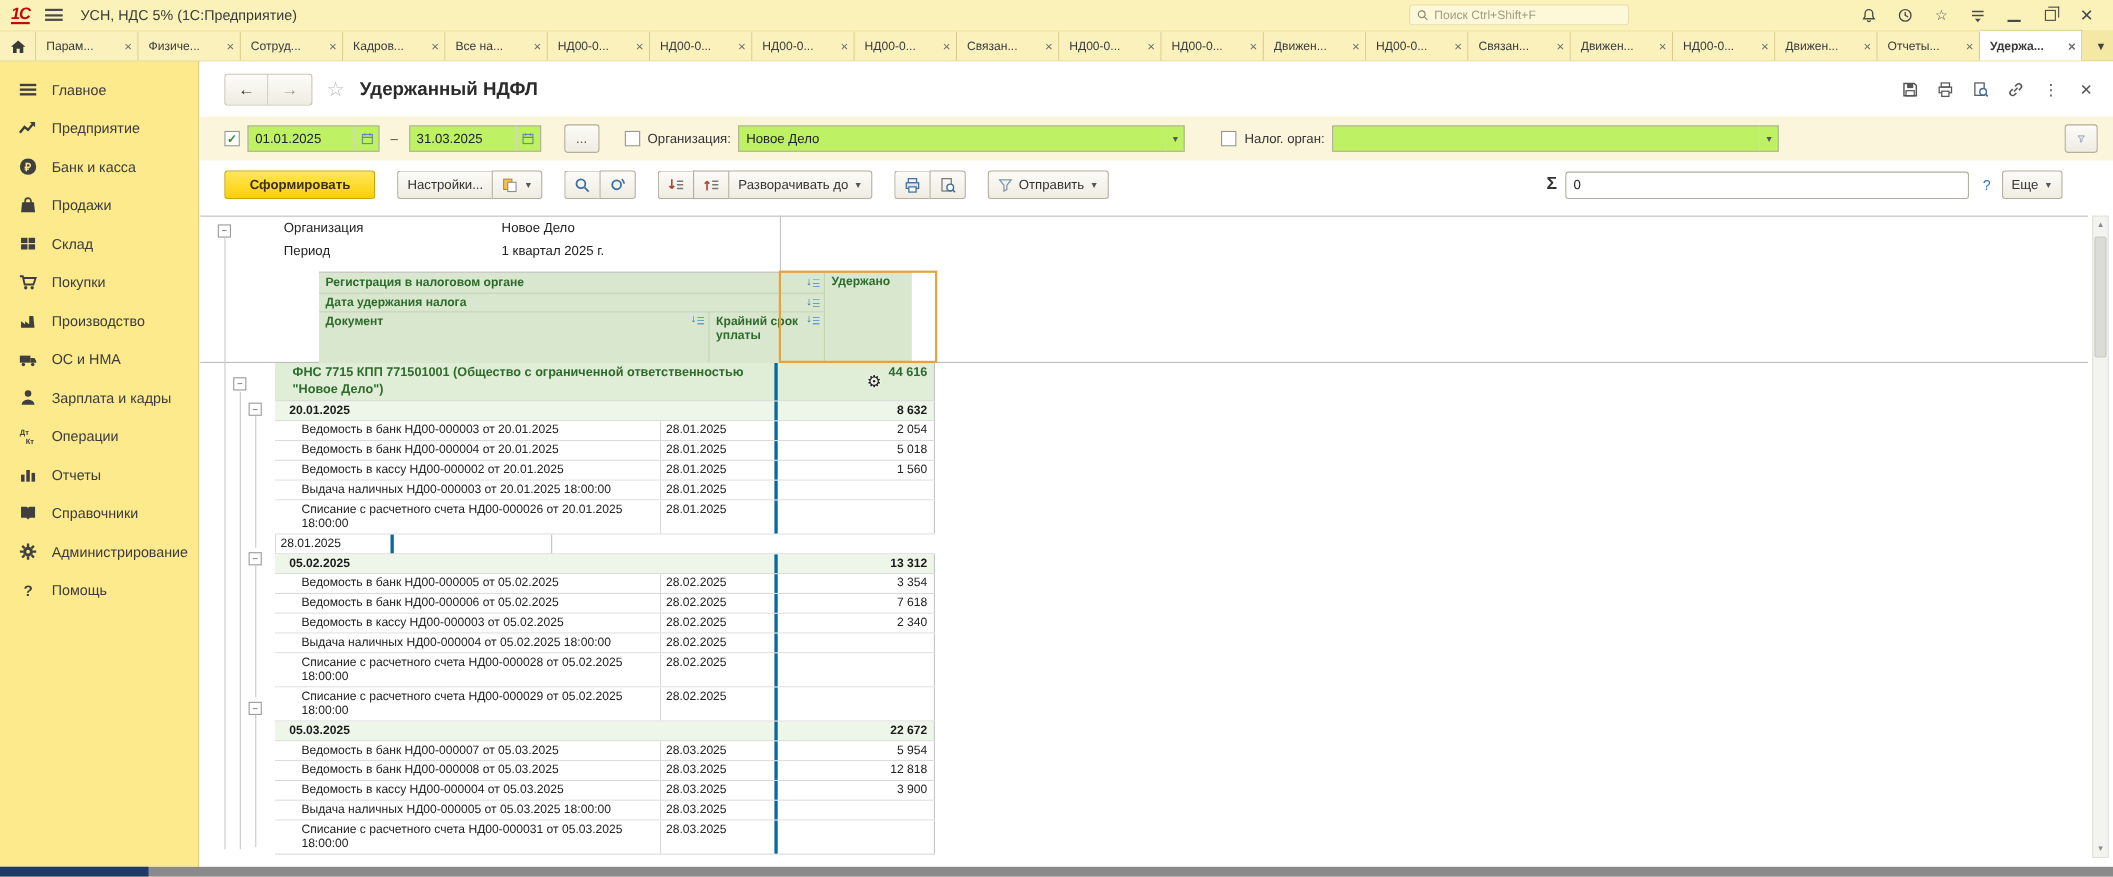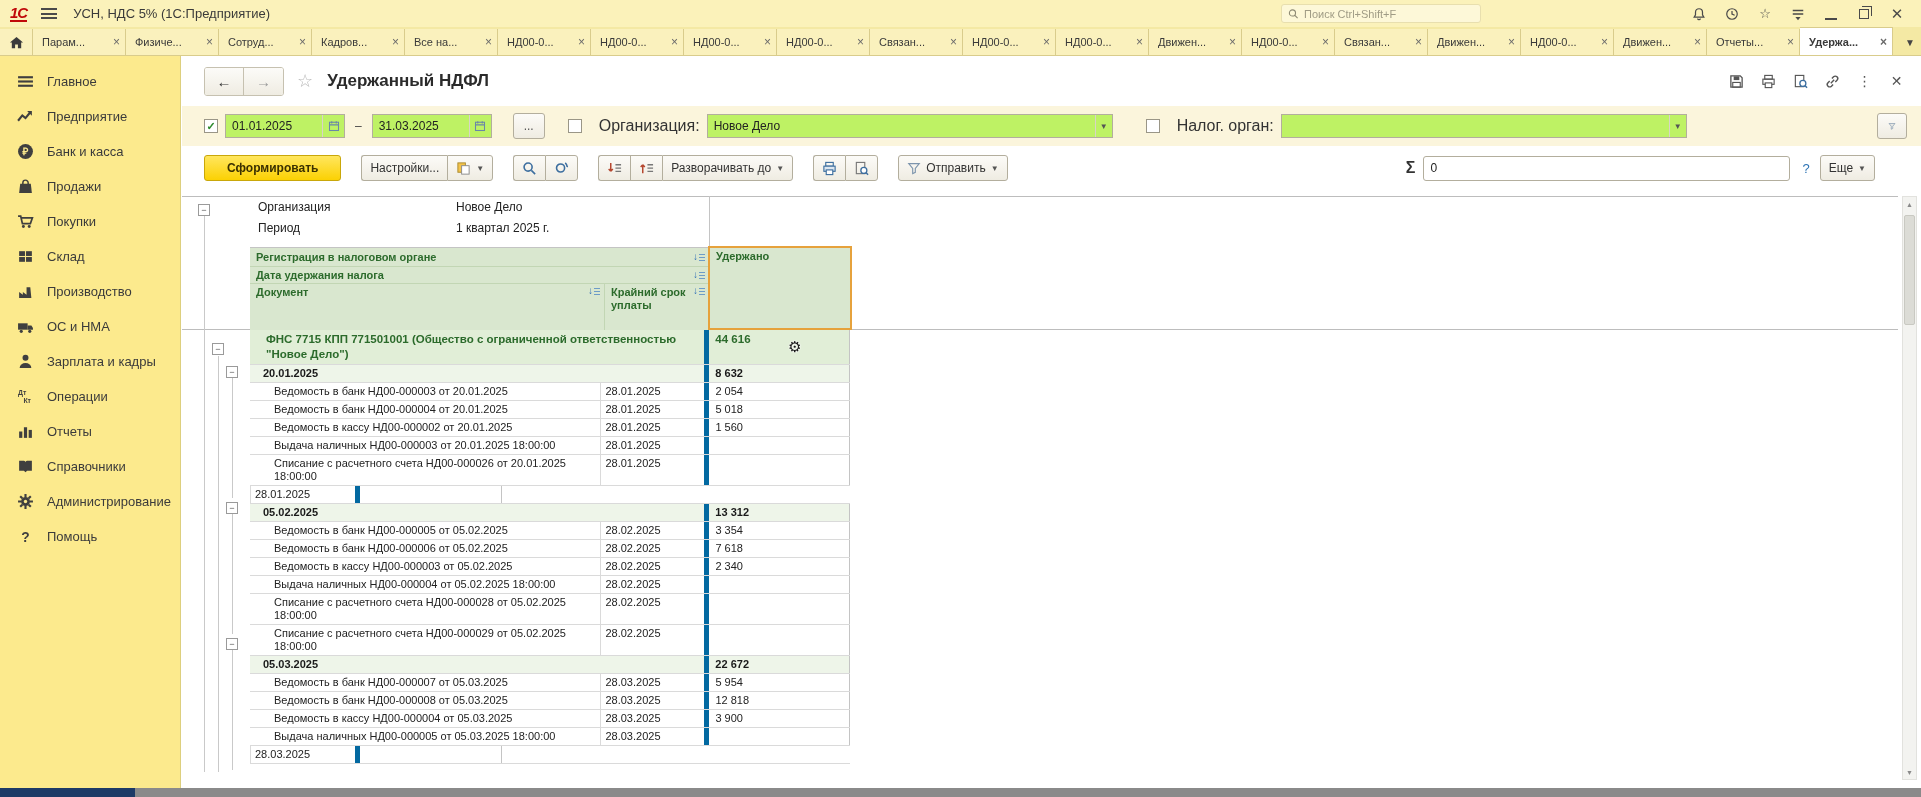--- a/index.html
+++ b/index.html
@@ -52,21 +52,21 @@
   
   .filter-row { position:absolute; top:50px; left:0; right:0; height:40px; background:#fbf5dc; display:flex; align-items:center; padding-left:22px; gap:7px; }
   .cbx { width:14px; height:14px; background:#fff; border:1px solid #9a9687; display:flex; align-items:center; justify-content:center; font-size:11px; color:#2e8b2e; font-weight:bold; }
   .inputbox { height:24px; background:#bef264; border:1px solid #b3ae9d; display:flex; align-items:center; font-size:12px; color:#222; }
   .date-input { width:120px; padding-left:6px; }
   .date-input .val { flex:1; }
   .cal-btn { width:22px; height:22px; border-left:1px solid #d8d4c6; display:flex; align-items:center; justify-content:center; }
   .dash { color:#444; font-size:12px; margin:0 3px; }
   .btn { height:26px; border:1px solid #b3ae9d; border-radius:3px; background:linear-gradient(#fcfbf8,#efece2); display:flex; align-items:center; justify-content:center; font-size:12px; color:#333; padding:0 10px; }
   .btn-dots { width:32px; margin-left:14px; color:#555; }
-  .flabel { font-size:16px; color:#333; margin-left:10px; }
+  .flabel { font-size:12px; color:#333; }
   .combo { width:406px; padding-left:6px; }
   .combo .val { flex:1; }
   .dd-btn { width:17px; height:22px; border-left:1px solid #d8d4c6; display:flex; align-items:center; justify-content:center; font-size:8px; color:#555; }
   .funnel-btn { width:30px; height:26px; margin-left:auto; margin-right:14px; }
 
   
   .toolbar { position:absolute; top:90px; left:0; right:0; height:44px; background:#fff; display:flex; align-items:center; padding-left:22px; }
   .btn-generate { background:linear-gradient(#ffe65e,#fbd103); border-color:#c9a70a; font-weight:bold; color:#3a3000; padding:0 22px; }
   .tbtn { height:26px; border:1px solid #b3ae9d; border-radius:3px; background:linear-gradient(#fcfbf8,#efece2); display:flex; align-items:center; justify-content:center; font-size:12px; color:#333; padding:0 8px; gap:5px; }
   .grp { display:flex; }
@@ -81,37 +81,37 @@
   
   .sheet { position:absolute; top:134px; left:0; right:0; bottom:0; background:#fff; overflow:hidden; }
   .split-line { position:absolute; left:0; width:1716px; height:1px; background:#bdbdbd; }
   .vline { position:absolute; width:1px; background:#c4c4c4; }
 
   .tablegrid { position:absolute; left:68px; top:6px; width:600px; font-size:11px; }
   .info-row { display:flex; height:21px; align-items:center; font-size:12px; color:#222; }
   .info-label { width:206px; padding-left:8px; }
   .spacer9 { height:9px; }
 
-  .ghead { display:grid; grid-template-columns:354px 105px 141px; grid-template-rows:19px 17px 46px; width:600px; background:#d9e7cf; border-top:1px solid #c4c4c4; position:relative; }
+  .ghead { display:grid; grid-template-columns:354px 105px 141px; grid-template-rows:19px 17px 46px; width:539px; background:#d9e7cf; border-top:1px solid #c4c4c4; position:relative;margin-left:40px; }
   .gcell { color:#2c6b2c; font-weight:bold; display:flex; padding:2px 4px 0 6px; border-bottom:1px solid #c2d6b4; align-items:flex-start; }
   .g-reg { grid-column:1/3; grid-row:1; align-items:center; padding-top:0; }
   .g-date { grid-column:1/3; grid-row:2; align-items:center; padding-top:0; }
   .g-doc { grid-column:1; grid-row:3; border-bottom:none; }
   .g-deadline { grid-column:2; grid-row:3; border-left:1px solid #c2d6b4; border-bottom:none; line-height:13px; }
   .g-withheld { grid-column:3; grid-row:1/4; border-left:1px solid #c2d6b4; border-bottom:none; }
   .sort { display:flex; align-items:center; margin-left:auto; gap:1px; }
   .sort-arrow { color:#2f6fb5; font-size:10px; font-weight:bold; line-height:10px; }
   .sort-bars { width:6px; height:7px; background:repeating-linear-gradient(#6d9cc8 0 1px, transparent 1px 3px); }
   .sel-overlay { position:absolute; border:2px solid #e6a23c; pointer-events:none; }
 
   .rows { width:600px; }
   .row { display:flex; border-bottom:1px solid #dadada; line-height:13px; }
   .row .c1 { width:354px; padding:2px 4px 2px 24px; }
   .row .c2 { width:105px; padding:2px 4px; border-left:1px solid #dadada; }
-  .row .c3 { width:147px; padding:2px 6px; text-align:left; border-left:5px solid #0369a1; border-right:1px solid #c4c4c4; }
+  .row .c3 { width:147px; padding:2px 6px; text-align:right; border-left:3px solid #0369a1; border-right:1px solid #c4c4c4; }
   .row[data-kind="fns"] { background:#e1eed7; color:#2c6b2c; font-weight:bold; font-size:11.5px; line-height:15px; }
   .row[data-kind="fns"] .c1 { width:459px; padding-left:16px; }
   .row[data-kind="group"] { background:#eef5e9; font-weight:bold; color:#1a1a1a; }
   .row[data-kind="group"] .c1 { width:459px; padding-left:13px; }
   .row[data-kind="doc"] { background:#fff; color:#222; }
 
   
   .gut-box { position:absolute; width:12px; height:12px; background:#fff; border:1px solid #9a9a9a; font-size:9px; line-height:10px; text-align:center; color:#555; }
   .gline { position:absolute; width:1px; background:#c9c9c9; }
 
@@ -325,40 +325,40 @@
             <path d="M3 5.5 h10 l1 8.5 H2 Z" fill="#3f3f3f"></path>
             <path d="M5.5 7 V4.5 a2.5 2.5 0 0 1 5 0 V7" stroke="#3f3f3f" stroke-width="1.4" fill="none"></path>
           </svg>
         </span>
         <span>Продажи</span>
       </div>
 
       <div class="side-item">
         <span class="side-icon">
           <svg viewBox="0 0 16 16" width="17" height="17">
-            <path d="M1 3 h2.5 l1.6 7 h7.5 l1.9-5.5 H4.3" stroke="#3f3f3f" stroke-width="1.6" fill="none"></path>
-            <circle cx="6" cy="12.8" r="1.4" fill="#3f3f3f"></circle>
-            <circle cx="11.5" cy="12.8" r="1.4" fill="#3f3f3f"></circle>
-          </svg>
-        </span>
-        <span>Покупки</span>
-      </div>
-
-      <div class="side-item">
-        <span class="side-icon">
-          <svg viewBox="0 0 16 16" width="17" height="17">
             <g fill="#3f3f3f">
               <rect x="2" y="3" width="5.5" height="4.5"></rect>
               <rect x="8.5" y="3" width="5.5" height="4.5"></rect>
               <rect x="2" y="8.5" width="5.5" height="4.5"></rect>
               <rect x="8.5" y="8.5" width="5.5" height="4.5"></rect>
             </g>
           </svg>
         </span>
         <span>Склад</span>
+      </div>
+
+      <div class="side-item">
+        <span class="side-icon">
+          <svg viewBox="0 0 16 16" width="17" height="17">
+            <path d="M1 3 h2.5 l1.6 7 h7.5 l1.9-5.5 H4.3" stroke="#3f3f3f" stroke-width="1.6" fill="none"></path>
+            <circle cx="6" cy="12.8" r="1.4" fill="#3f3f3f"></circle>
+            <circle cx="11.5" cy="12.8" r="1.4" fill="#3f3f3f"></circle>
+          </svg>
+        </span>
+        <span>Покупки</span>
       </div>
 
       <div class="side-item">
         <span class="side-icon">
           <svg viewBox="0 0 16 16" width="17" height="17">
             <path d="M2 14 V8.5 l3.5 2.5 V8.5 l3.5 2.5 V4 h3.5 l1 10 Z" fill="#3f3f3f"></path>
           </svg>
         </span>
         <span>Производство</span>
       </div>
@@ -780,20 +780,21 @@
               <span class="c3">3 900</span>
             </div>
 
             <div class="row" data-kind="doc">
               <span class="c1">Выдача наличных НД00-000005 от 05.03.2025 18:00:00</span>
               <span class="c2">28.03.2025</span>
               <span class="c3"></span>
             </div>
 
             <div class="row" data-kind="doc">
+              <span class="c1">Списание с расчетного счета НД00-000031 от 05.03.2025 18:00:00</span>
               <span class="c2">28.03.2025</span>
               <span class="c3"></span>
             </div>
 
         </div>
       </div>
 
       <div class="sel-overlay" style="left:526px; top:56px; width:144px; height:84px;"></div>
       <div class="busy-cursor" style="left:606px; top:148px;">⚙</div>
     </div>

